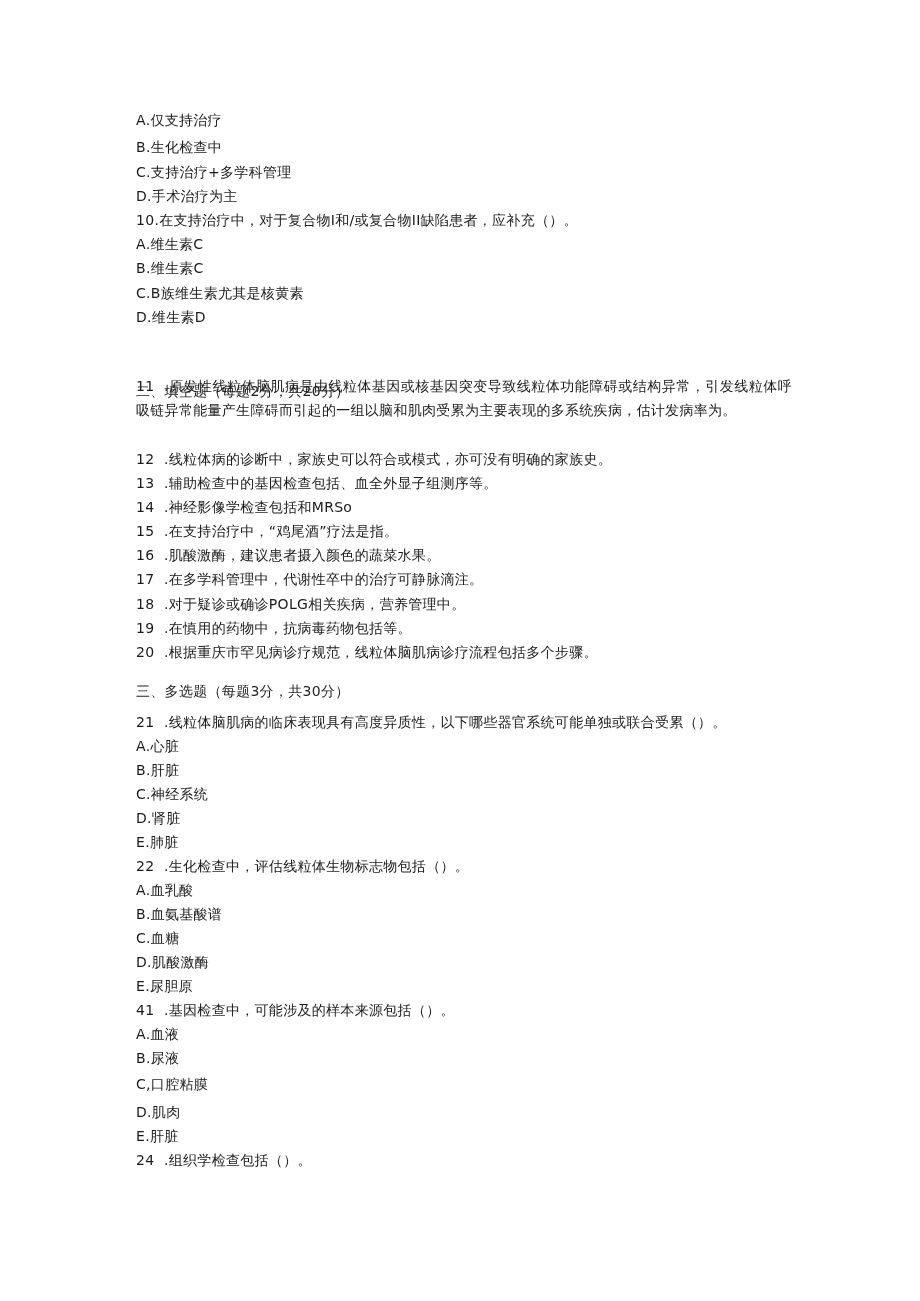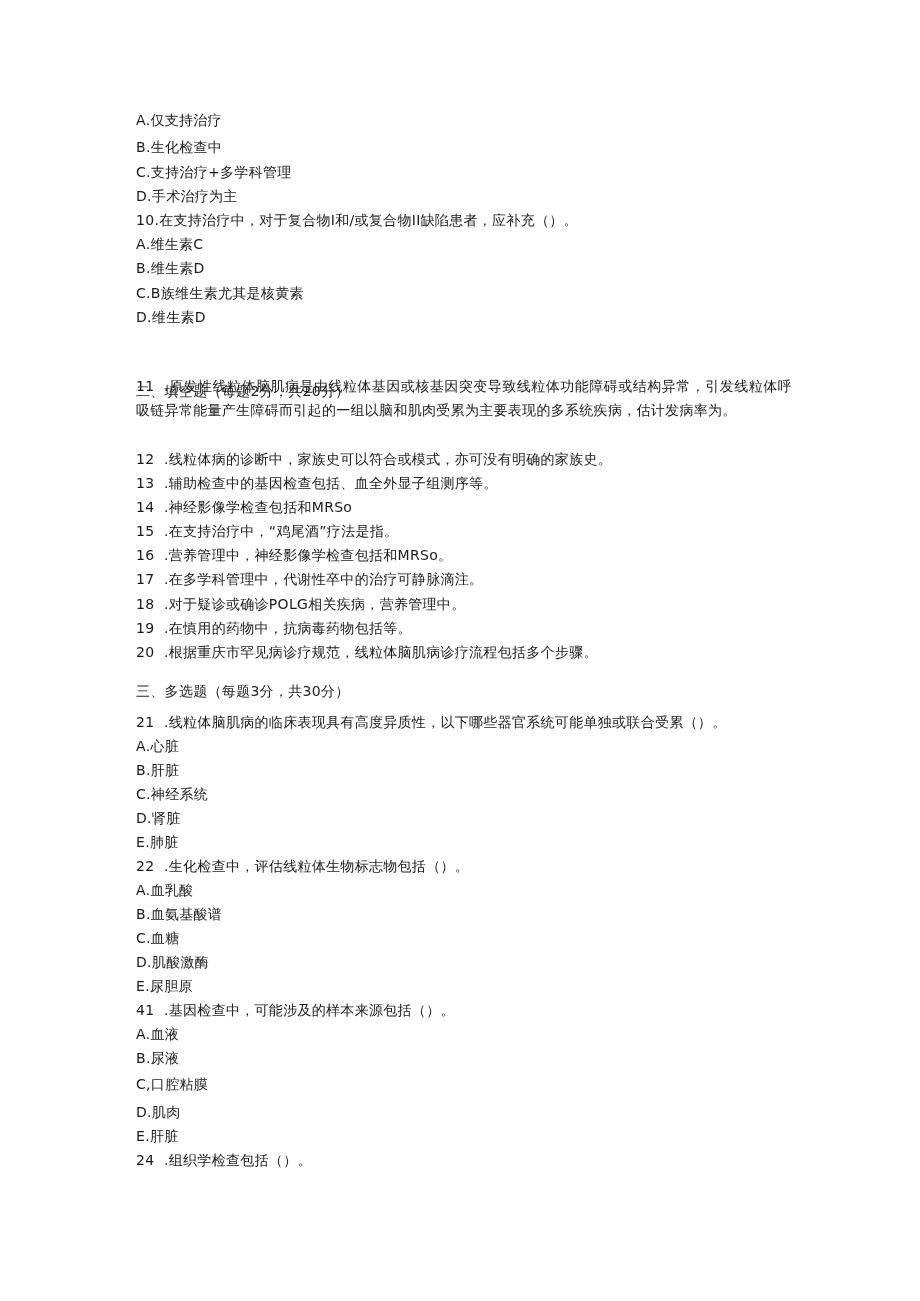--- a/index.html
+++ b/index.html
@@ -52,21 +52,21 @@
 
 <div class="page">
 
   <div class="line" style="top:110px">A.仅支持治疗</div>
   <div class="line" style="top:137px">B.生化检查中</div>
   <div class="line" style="top:162px">C.支持治疗+多学科管理</div>
   <div class="line" style="top:186px">D.手术治疗为主</div>
 
   <div class="line" style="top:210px">10.在支持治疗中，对于复合物I和/或复合物II缺陷患者，应补充（）。</div>
   <div class="line" style="top:234px">A.维生素C</div>
-  <div class="line" style="top:258px">B.维生素D</div>
+  <div class="line" style="top:258px">B.维生素C</div>
   <div class="line" style="top:283px">C.B族维生素尤其是核黄素</div>
   <div class="line" style="top:307px">D.维生素D</div>
 
   <div class="line heading" style="top:352px">二、填空题（每题2分，共20分）</div>
 
   <div class="para" style="top:374px">
     <span class="qnum">11</span><span>.原发性线粒体脑肌病是由线粒体基因或核基因突变导致线粒体功能障碍或结构异常，引发线粒体呼吸链异常能量产生障碍而引起的一组以脑和肌肉受累为主要表现的多系统疾病，估计发病率为。</span>
   </div>
 
   <div class="line" style="top:449px">
@@ -75,21 +75,21 @@
   <div class="line" style="top:473px">
     <span class="qnum">13</span><span>.辅助检查中的基因检查包括、血全外显子组测序等。</span>
   </div>
   <div class="line" style="top:497px">
     <span class="qnum">14</span><span>.神经影像学检查包括和MRSo</span>
   </div>
   <div class="line" style="top:521px">
     <span class="qnum">15</span><span>.在支持治疗中，“鸡尾酒”疗法是指。</span>
   </div>
   <div class="line" style="top:545px">
-    <span class="qnum">16</span><span>.营养管理中，神经影像学检查包括和MRSo。</span>
+    <span class="qnum">16</span><span>.肌酸激酶，建议患者摄入颜色的蔬菜水果。</span>
   </div>
   <div class="line" style="top:569px">
     <span class="qnum">17</span><span>.在多学科管理中，代谢性卒中的治疗可静脉滴注。</span>
   </div>
   <div class="line" style="top:594px">
     <span class="qnum">18</span><span>.对于疑诊或确诊POLG相关疾病，营养管理中。</span>
   </div>
   <div class="line" style="top:618px">
     <span class="qnum">19</span><span>.在慎用的药物中，抗病毒药物包括等。</span>
   </div>

